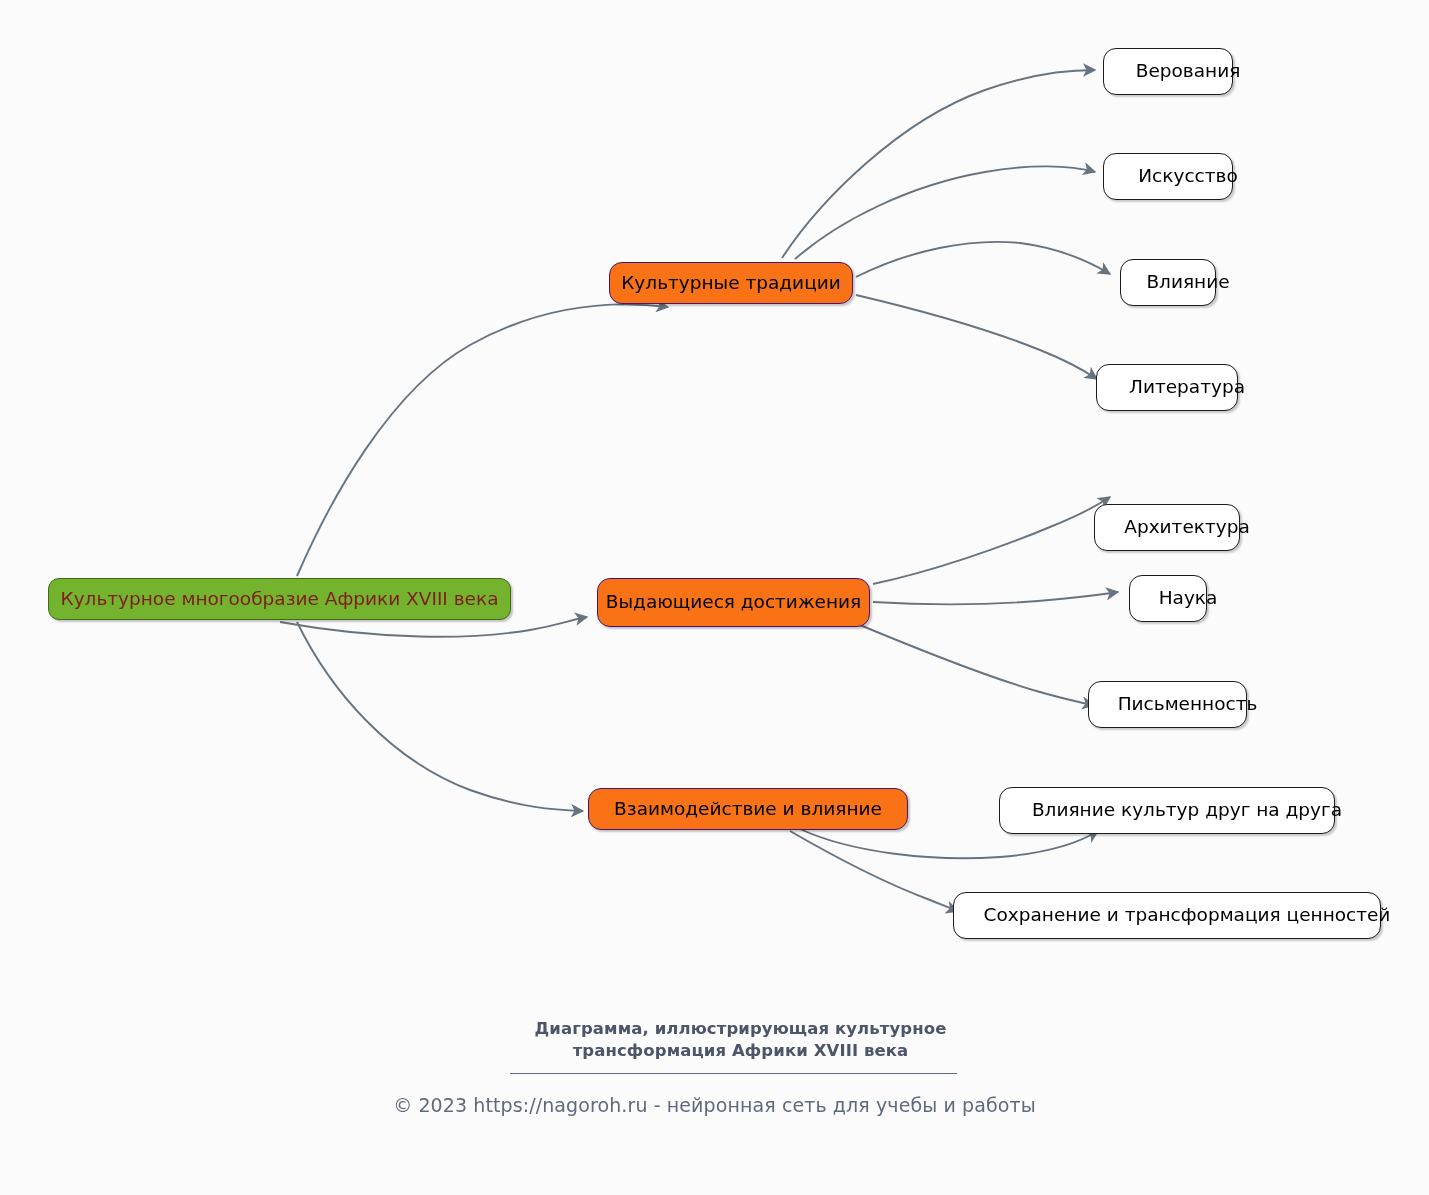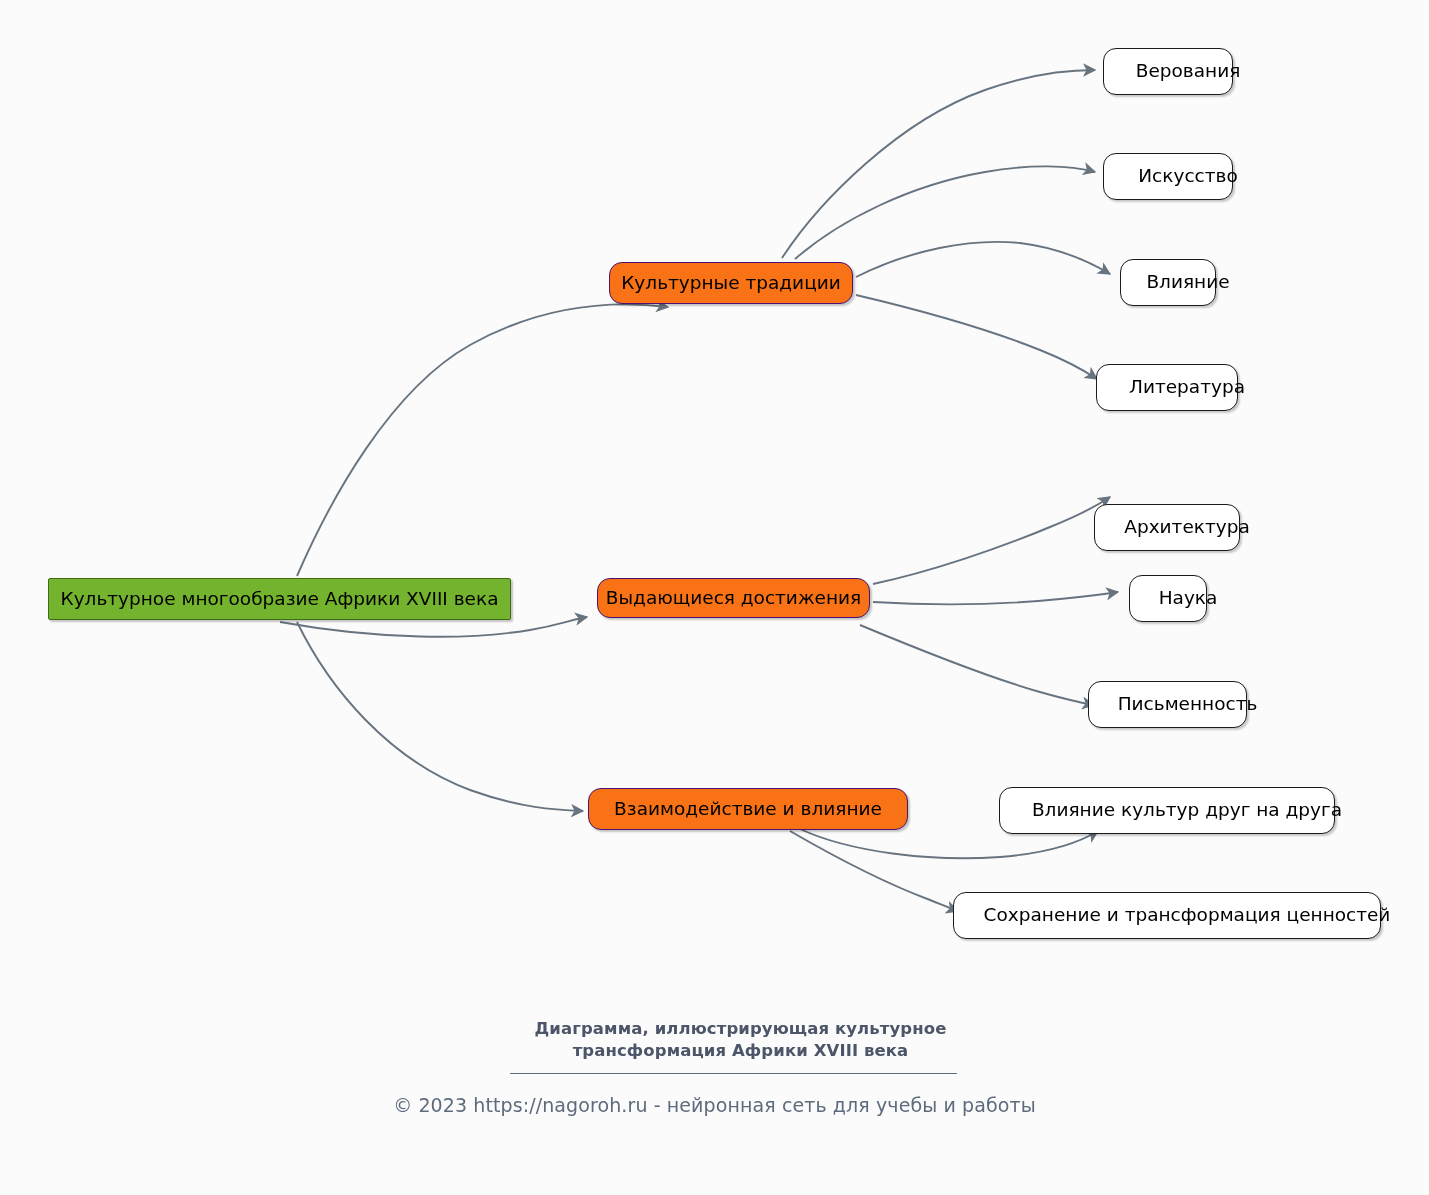--- a/index.html
+++ b/index.html
@@ -47,22 +47,22 @@
 
   .node-label {
     display: block;
     padding: 0 2px;
   }
 
   
   .node.root {
     background: #74b32e;
     border: 1.3px solid #3f6b18;
-    border-radius: 2px;
-    color: #000000;
+    border-radius: 11px;
+    color: #7f1d1d;
     font-size: 18.5px;
     box-shadow: 2px 2px 2px rgba(0,0,0,0.22);
   }
 
   
   .node.branch {
     background: #f97316;
     border: 1.3px solid #4a1373;
     border-radius: 13px;
     color: #000000;
@@ -147,21 +147,21 @@
   </svg>
 
   <div class="node root" style="left:48px; top:578px; width:463px; height:42px;">
     <span class="node-label">Культурное многообразие Африки XVIII века</span>
   </div>
 
   <div class="node branch" style="left:609px; top:262px; width:244px; height:42px;">
     <span class="node-label">Культурные традиции</span>
   </div>
 
-  <div class="node branch" style="left:597px; top:578px; width:273px; height:40px;">
+  <div class="node branch" style="left:597px; top:578px; width:273px; height:49px;">
     <span class="node-label">Выдающиеся достижения</span>
   </div>
 
   <div class="node branch" style="left:588px; top:788px; width:320px; height:42px;">
     <span class="node-label">Взаимодействие и влияние</span>
   </div>
 
   <div class="node leaf" style="left:1103px; top:48px; width:130px; height:47px;">
     <span class="node-label">Верования</span>
   </div>

